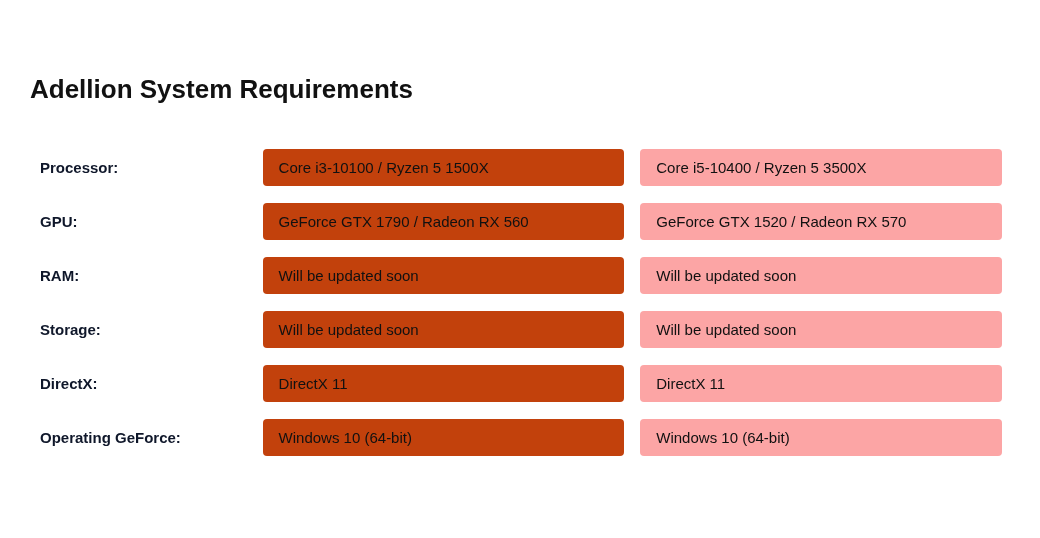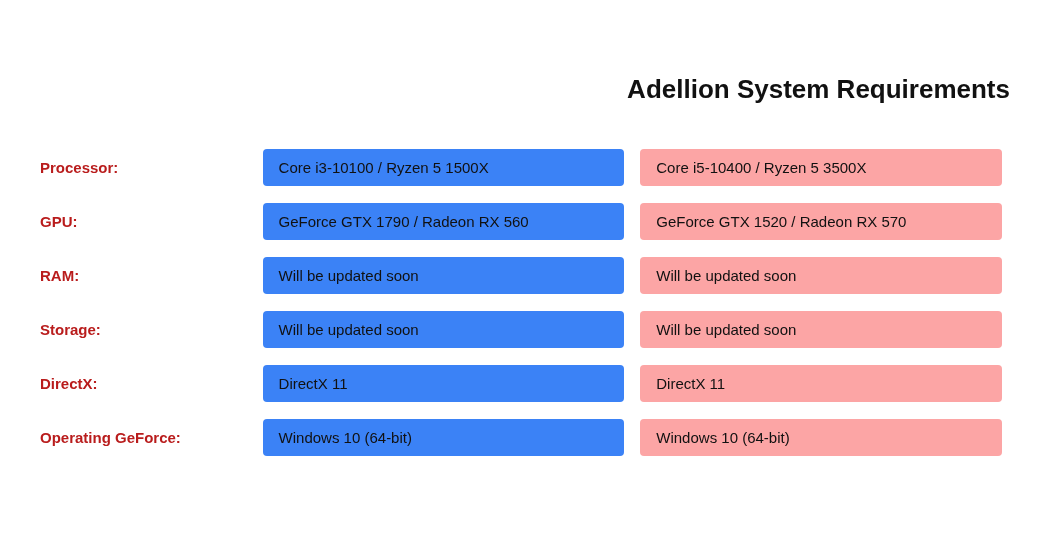--- a/index.html
+++ b/index.html
@@ -9,57 +9,57 @@
       width: 1040px;
       height: 538px;
       display: flex;
       align-items: center;
       justify-content: center;
     }
     .container {
       width: 980px;
     }
     .page-title {
-      text-align: right;
+      text-align: left;
       font-size: 26px;
       font-weight: bold;
       margin-bottom: 36px;
       color: #111;
     }
     .req-table {
       width: 100%;
       border-collapse: separate;
       border-spacing: 0;
     }
     .req-table tr {
       height: 54px;
     }
     .label-col {
       width: 220px;
       font-weight: bold;
       font-size: 15px;
-      color: #b91c1c;
+      color: #0f172a;
       vertical-align: middle;
       padding-left: 10px;
     }
     .min-col, .rec-col {
       width: 370px;
       vertical-align: middle;
       padding: 5px 8px;
     }
     .badge {
       display: inline-block;
       width: 100%;
       padding: 10px 16px;
       border-radius: 4px;
       font-size: 15px;
       color: #111;
     }
     .badge-yellow {
-      background-color: #3b82f6;
+      background-color: #c2410c;
     }
     .badge-pink {
       background-color: #fca5a5;
     }
   </style>
 </head>
 <body>
 
 <div class="container">
   <h1 class="page-title">Adellion System Requirements</h1>

